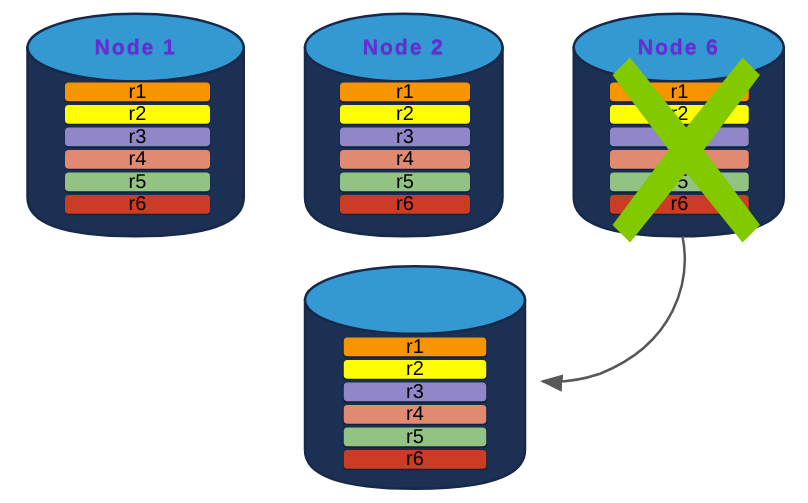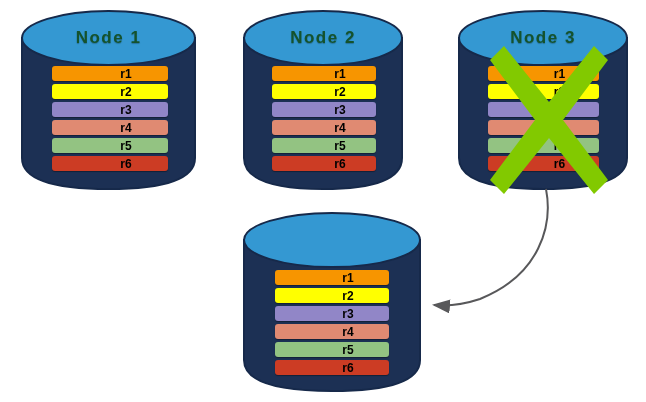--- a/index.html
+++ b/index.html
@@ -22,49 +22,49 @@
     position: absolute;
     left: 0;
     top: 0;
     overflow: visible;
   }
   .node-title {
     position: absolute;
     left: 0;
     width: 100%;
     text-align: center;
-    color: #14532d;
+    color: #6d28d9;
     font-weight: bold;
     font-size: 17px;
     letter-spacing: 1.5px;
     text-shadow: 0 1px 1px rgba(0,0,0,0.25);
     pointer-events: none;
   }
   .rows {
     position: absolute;
   }
   .row {
     position: absolute;
     left: 0;
     width: 100%;
     border-radius: 3px;
     box-shadow: 0 1px 1px rgba(0,0,0,0.35);
   }
   .row-label {
     position: absolute;
-    left: 16px;
+    left: 0;
     top: 0;
     width: 100%;
     height: 100%;
     display: flex;
     align-items: center;
     justify-content: center;
     color: #000000;
-    font-weight: bold;
-    font-size: 12px;
+    font-weight: normal;
+    font-size: 16px;
     line-height: 1;
   }
   #x-mark {
     position: absolute;
     pointer-events: none;
   }
   #arrow-layer {
     position: absolute;
     left: 0;
     top: 0;
@@ -132,21 +132,21 @@
         <span class="row-label">r6</span>
       </div>
     </div>
   </div>
 
   <div class="node" id="node-3-el" style="left:458px; top:8px; width:170px; height:182px;">
     <svg width="170" height="182" viewBox="0 0 170 182">
       <path d="M1,30 L1,150 Q1,181 85,181 Q169,181 169,150 L169,30 Z" fill="#1c3054" stroke="#16294a" stroke-width="2"></path>
       <ellipse cx="85" cy="30" rx="84" ry="27" fill="#3498d2" stroke="#16294a" stroke-width="2"></ellipse>
     </svg>
-    <div class="node-title" style="top:20px;">Node  3</div>
+    <div class="node-title" style="top:20px;">Node  6</div>
     <div class="rows" style="left:30px; top:58px; width:111px; height:108px;">
       <div class="row" style="top: 0px; height: 15px; background: rgb(247, 149, 0);">
         <span class="row-label">r1</span>
       </div>
       <div class="row" style="top: 18px; height: 15px; background: rgb(255, 255, 0);">
         <span class="row-label">r2</span>
       </div>
       <div class="row" style="top: 36px; height: 15px; background: rgb(145, 134, 199);">
         <span class="row-label">r3</span>
       </div>

